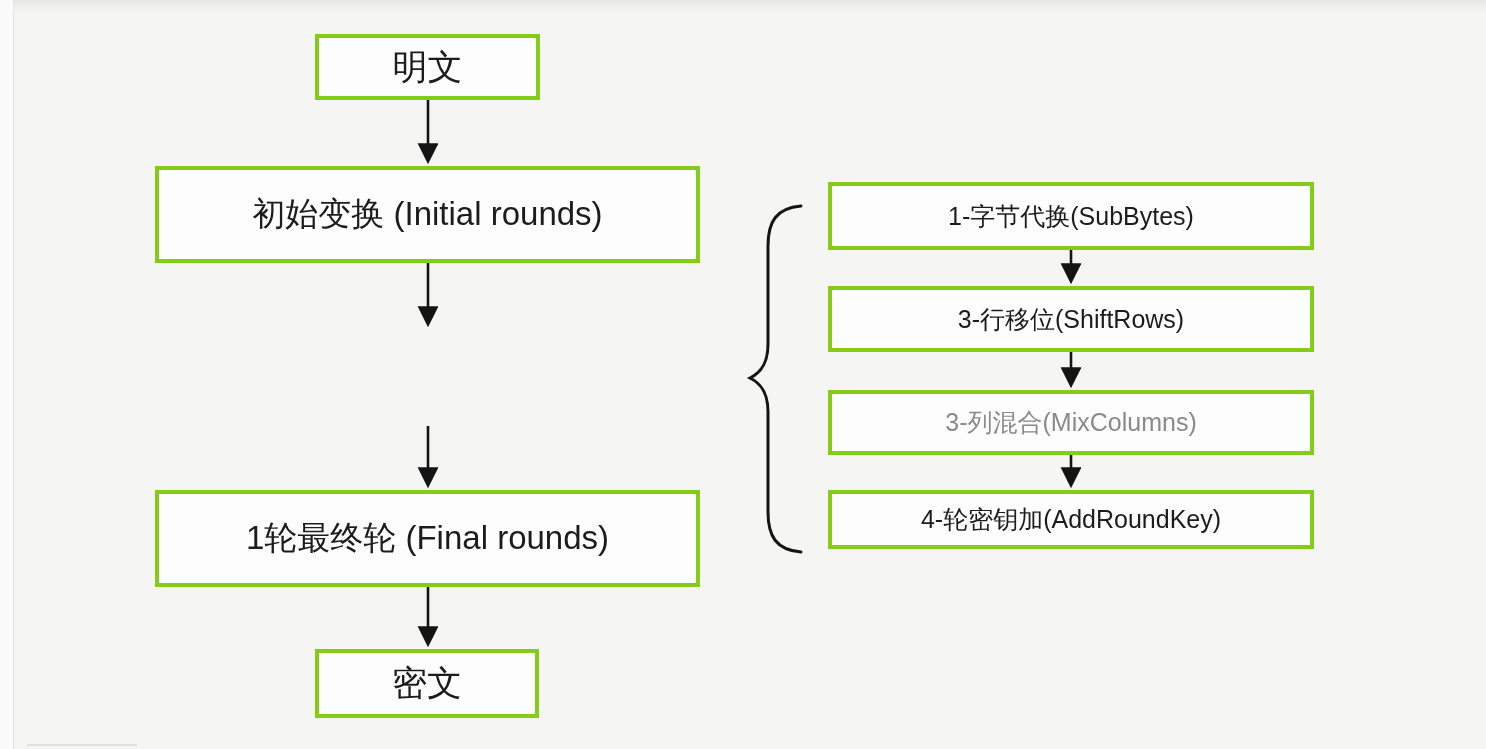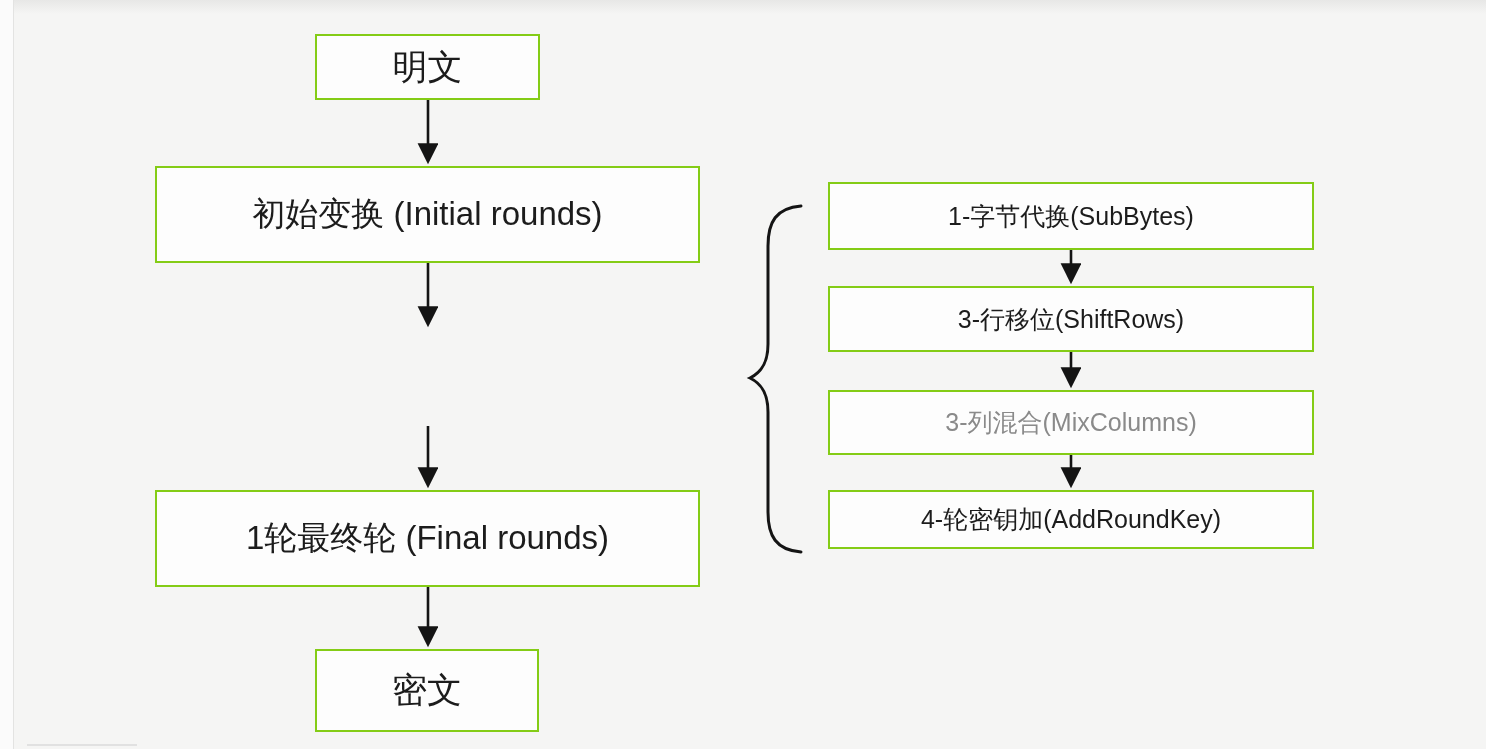--- a/index.html
+++ b/index.html
@@ -28,38 +28,38 @@
     position: absolute; left: 27px; top: 744px; width: 110px; height: 2px;
     background: #dcdcdc; opacity: .8;
   }
 
   svg.connectors { position: absolute; left: 0; top: 0; }
 
   .node {
     position: absolute;
     box-sizing: border-box;
     background: #fdfdfd;
-    border: 2px solid #84cc16;
+    border: 4px solid #84cc16;
     display: flex;
     align-items: center;
     justify-content: center;
     color: #1c1c1c;
     white-space: nowrap;
   }
   .node.small { font-size: 35px; }
   .node.wide  { font-size: 33px; }
   .node.step  { font-size: 25px; }
   .node .muted { color: #8a8a8a; }
 
   
   #node-plaintext   { left: 315px; top: 34px;  width: 225px; height: 66px; }
   #node-initial     { left: 155px; top: 166px; width: 545px; height: 97px; }
   #node-nine-rounds { left: 155px; top: 329px; width: 545px; height: 97px; }
   #node-final       { left: 155px; top: 490px; width: 545px; height: 97px; }
-  #node-ciphertext  { left: 315px; top: 649px; width: 224px; height: 83px; }
+  #node-ciphertext  { left: 315px; top: 649px; width: 224px; height: 69px; }
 
   
   #node-subbytes    { left: 828px; top: 182px; width: 486px; height: 68px; }
   #node-shiftrows   { left: 828px; top: 286px; width: 486px; height: 66px; }
   #node-mixcolumns  { left: 828px; top: 390px; width: 486px; height: 65px; }
   #node-addroundkey { left: 828px; top: 490px; width: 486px; height: 59px; }
 </style>
 </head>
 <body>
 

